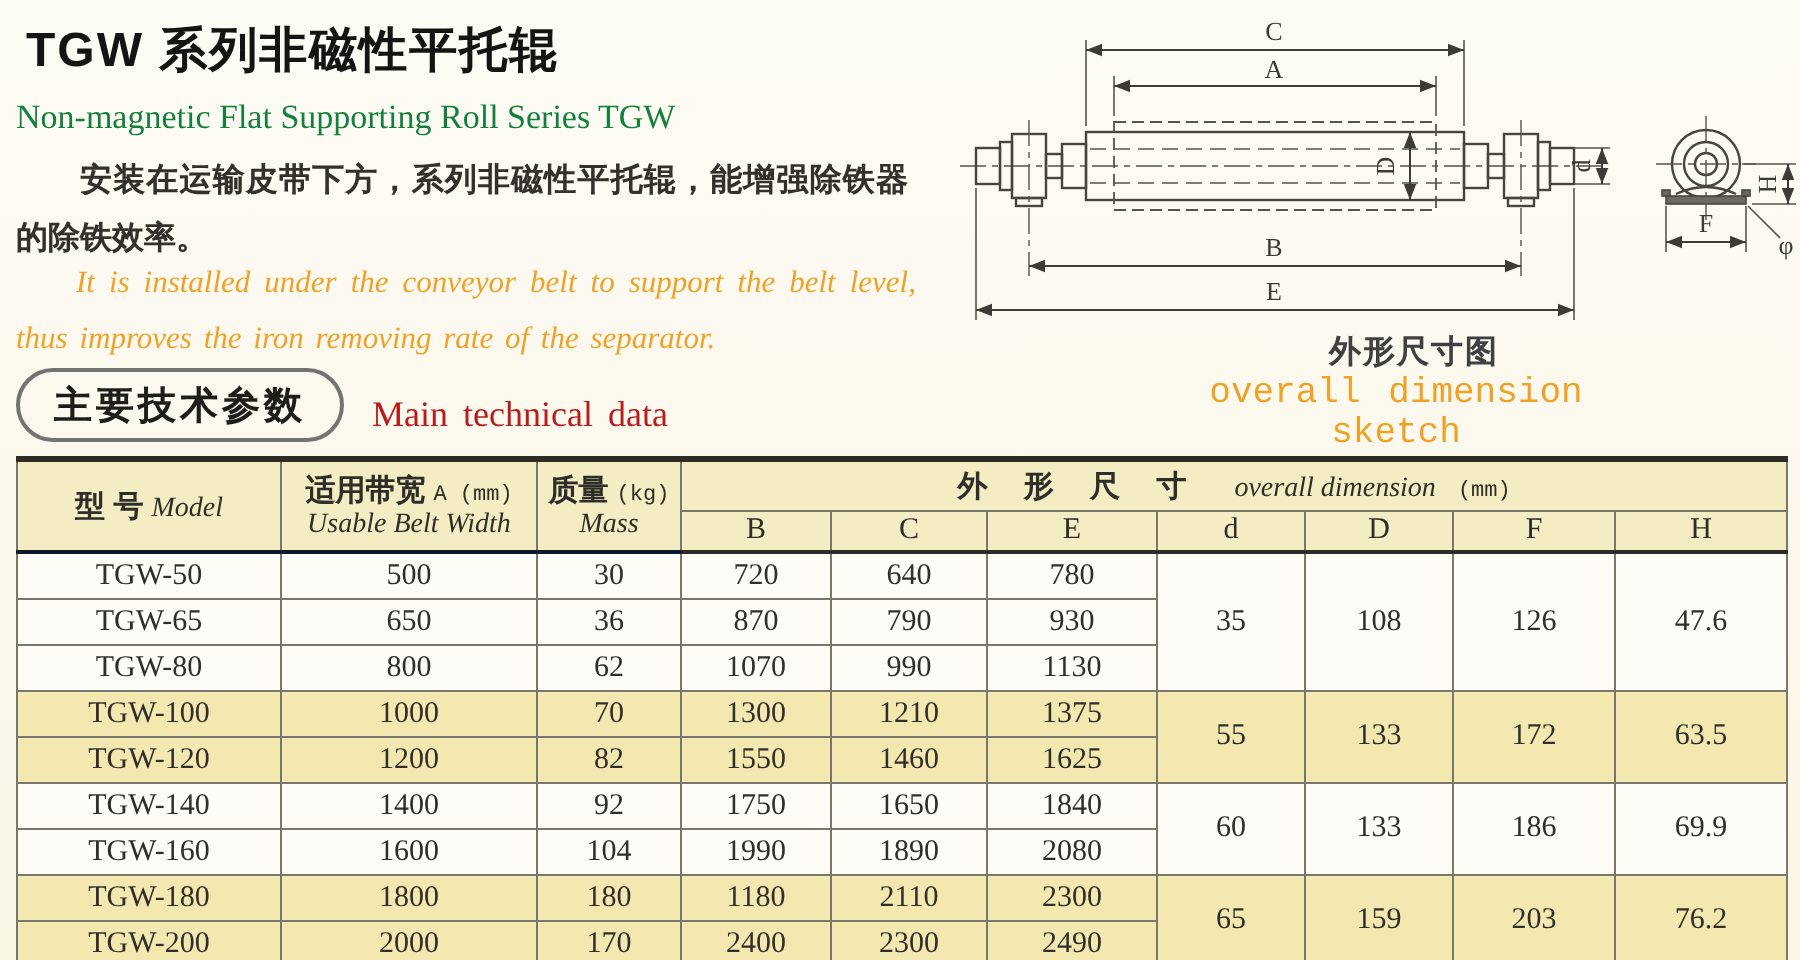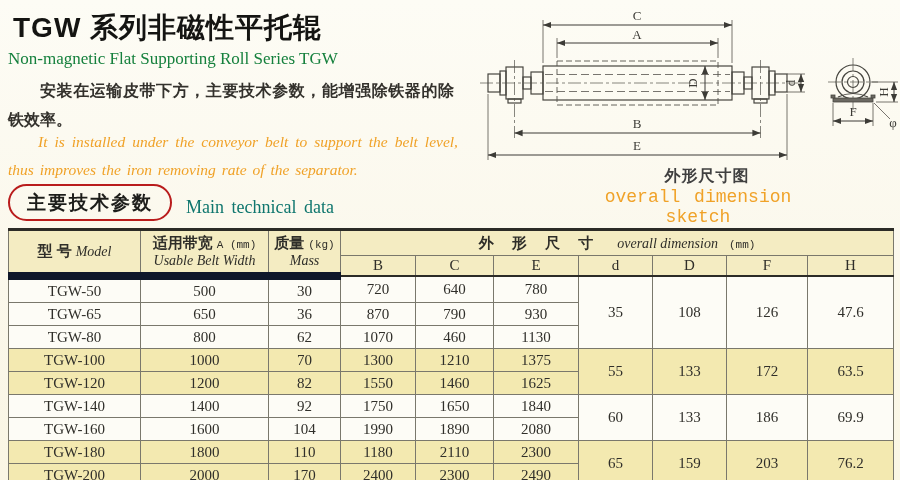--- a/index.html
+++ b/index.html
@@ -5,31 +5,31 @@
   html,body { margin:0; padding:0; }
   body {
     width:900px; height:480px; position:relative; overflow:hidden;
     background:linear-gradient(180deg,#fdfcf5 0%, #fbf8ec 55%, #faf6e4 100%);
     font-family:"Liberation Sans", sans-serif;
     color:#2f2e29;
   }
   .abs { position:absolute; }
 
   
-  .page-title { left:13px; top:9px; font-size:28px; font-weight:bold; color:#141412; letter-spacing:1px; }
+  .page-title { left:13px; top:9px; font-size:24px; font-weight:bold; color:#141412; letter-spacing:1px; }
   .subtitle-en { left:8px; top:49px; font-size:17px; color:#15803d; font-family:"Liberation Serif", serif; }
   .desc-zh { left:8px; top:76px; width:446px; font-size:16px; line-height:29px;
              font-weight:bold; color:#33312c; text-indent:32px; text-align:justify; }
   .desc-en { left:8px; top:128px; width:450px; font-size:15.5px; line-height:28px;
              color:#f0a228; font-style:italic; font-family:"Liberation Serif", serif;
              text-indent:30px; text-align:justify; word-spacing:2px; }
-  .badge { left:8px; top:184px; width:160px; height:33px; border:2px solid #b91c1c; border-radius:20px;
+  .badge { left:8px; top:184px; width:160px; height:33px; border:2px solid #737373; border-radius:20px;
            display:flex; align-items:center; justify-content:center;
            font-size:19px; font-weight:bold; color:#1d1d1a; letter-spacing:2px; background:transparent; }
-  .main-tech { left:186px; top:197px; font-size:18px; color:#0f766e; font-family:"Liberation Serif", serif; word-spacing:3px; }
+  .main-tech { left:186px; top:197px; font-size:18px; color:#b91c1c; font-family:"Liberation Serif", serif; word-spacing:3px; }
 
   
   .drawing { left:450px; top:0; width:450px; height:225px; }
   .drawing svg { display:block; }
   .sketch text { font-family:"Liberation Serif", serif; font-size:13px; fill:#3c3b36; }
   .part { fill:none; stroke:#46453f; stroke-width:1.2; }
   .fillp { fill:#6b6962; stroke:#46453f; stroke-width:0.8; }
   .dash  { fill:none; stroke:#55534c; stroke-width:0.9; stroke-dasharray:6 3; }
   .dash2 { stroke:#55534c; stroke-width:0.8; stroke-dasharray:8 4; }
   .cl    { stroke:#55534c; stroke-width:0.7; stroke-dasharray:13 3 3 3; }
@@ -39,35 +39,35 @@
   .cap-en { left:573px; top:187px; width:250px; text-align:center; font-size:18px; color:#f0a228; font-family:Liberation Mono, monospace; word-spacing:3px; }
 
   
   table.spec { position:absolute; left:8px; top:228px; width:885px; border-collapse:collapse; table-layout:fixed;
                font-family:"Liberation Serif", serif;
                border-top:3px solid #2c2b26; border-bottom:3px solid #2c2b26; }
   .spec th, .spec td { border:1px solid #7a786c; text-align:center; vertical-align:middle; padding:0; overflow:hidden; }
   .spec thead th { background:#f4ecc2; font-weight:normal; }
   .spec thead tr.hr1 th { height:24px; }
   .spec thead tr.hr2 th { height:19px; font-size:15px; border-bottom:2px solid #2c2b26; }
-  .spec thead th[rowspan] { border-bottom:8px solid #0f172a; }
+  .spec thead th[rowspan] { border-bottom:2px solid #0f172a; }
   .spec td { height:22px; font-size:15px; color:#302f2a; background:#fdfcf6; }
   .spec tr.band td { background:#f3e9b0; }
   .zh { font-weight:bold; font-family:"Liberation Sans", sans-serif; font-size:15px; }
   .sf { font-family:Liberation Mono, monospace; font-size:11px;text-align:right; }
   .it { font-style:italic; font-family:"Liberation Serif", serif; font-size:14px; }
   .sp-zh { letter-spacing:7px; margin-right:6px; }
   .gap { margin-left:7px; }
 </style>
 </head>
 <body>
 
 <div class="abs page-title">TGW 系列非磁性平托辊</div>
 <div class="abs subtitle-en">Non-magnetic Flat Supporting Roll Series TGW</div>
-<div class="abs desc-zh">安装在运输皮带下方，主要技术参数，能增强除铁器的除铁效率。</div>
+<div class="abs desc-zh">安装在运输皮带下方，系列非磁性平托辊，能增强除铁器的除铁效率。</div>
 <div class="abs desc-en">It is installed under the conveyor belt to support the belt level, thus improves the iron removing rate of the separator.</div>
 <div class="abs badge">主要技术参数</div>
 <div class="abs main-tech">Main technical data</div>
 
 <div class="abs drawing">
   <svg class="sketch" viewBox="0 0 450 215" width="450" height="215">
     <defs>
       <marker id="ah" viewBox="0 0 10 10" refX="9" refY="5" markerWidth="9" markerHeight="9" orient="auto-start-reverse">
         <path d="M0,1.5 L9,5 L0,8.5 z" fill="#3c3b36"></path>
       </marker>
@@ -214,21 +214,21 @@
       <td>36</td>
       <td>870</td>
       <td>790</td>
       <td>930</td>
     </tr>
     <tr>
       <td>TGW-80</td>
       <td>800</td>
       <td>62</td>
       <td>1070</td>
-      <td>460</td>
+      <td>990</td>
       <td>1130</td>
     </tr>
     <tr class="band">
       <td>TGW-100</td>
       <td>1000</td>
       <td>70</td>
       <td>1300</td>
       <td>1210</td>
       <td>1375</td>
       <td rowspan="2">55</td>
@@ -260,21 +260,21 @@
       <td>TGW-160</td>
       <td>1600</td>
       <td>104</td>
       <td>1990</td>
       <td>1890</td>
       <td>2080</td>
     </tr>
     <tr class="band">
       <td>TGW-180</td>
       <td>1800</td>
-      <td>110</td>
+      <td>180</td>
       <td>1180</td>
       <td>2110</td>
       <td>2300</td>
       <td rowspan="2">65</td>
       <td rowspan="2">159</td>
       <td rowspan="2">203</td>
       <td rowspan="2">76.2</td>
     </tr>
     <tr class="band">
       <td>TGW-200</td>

